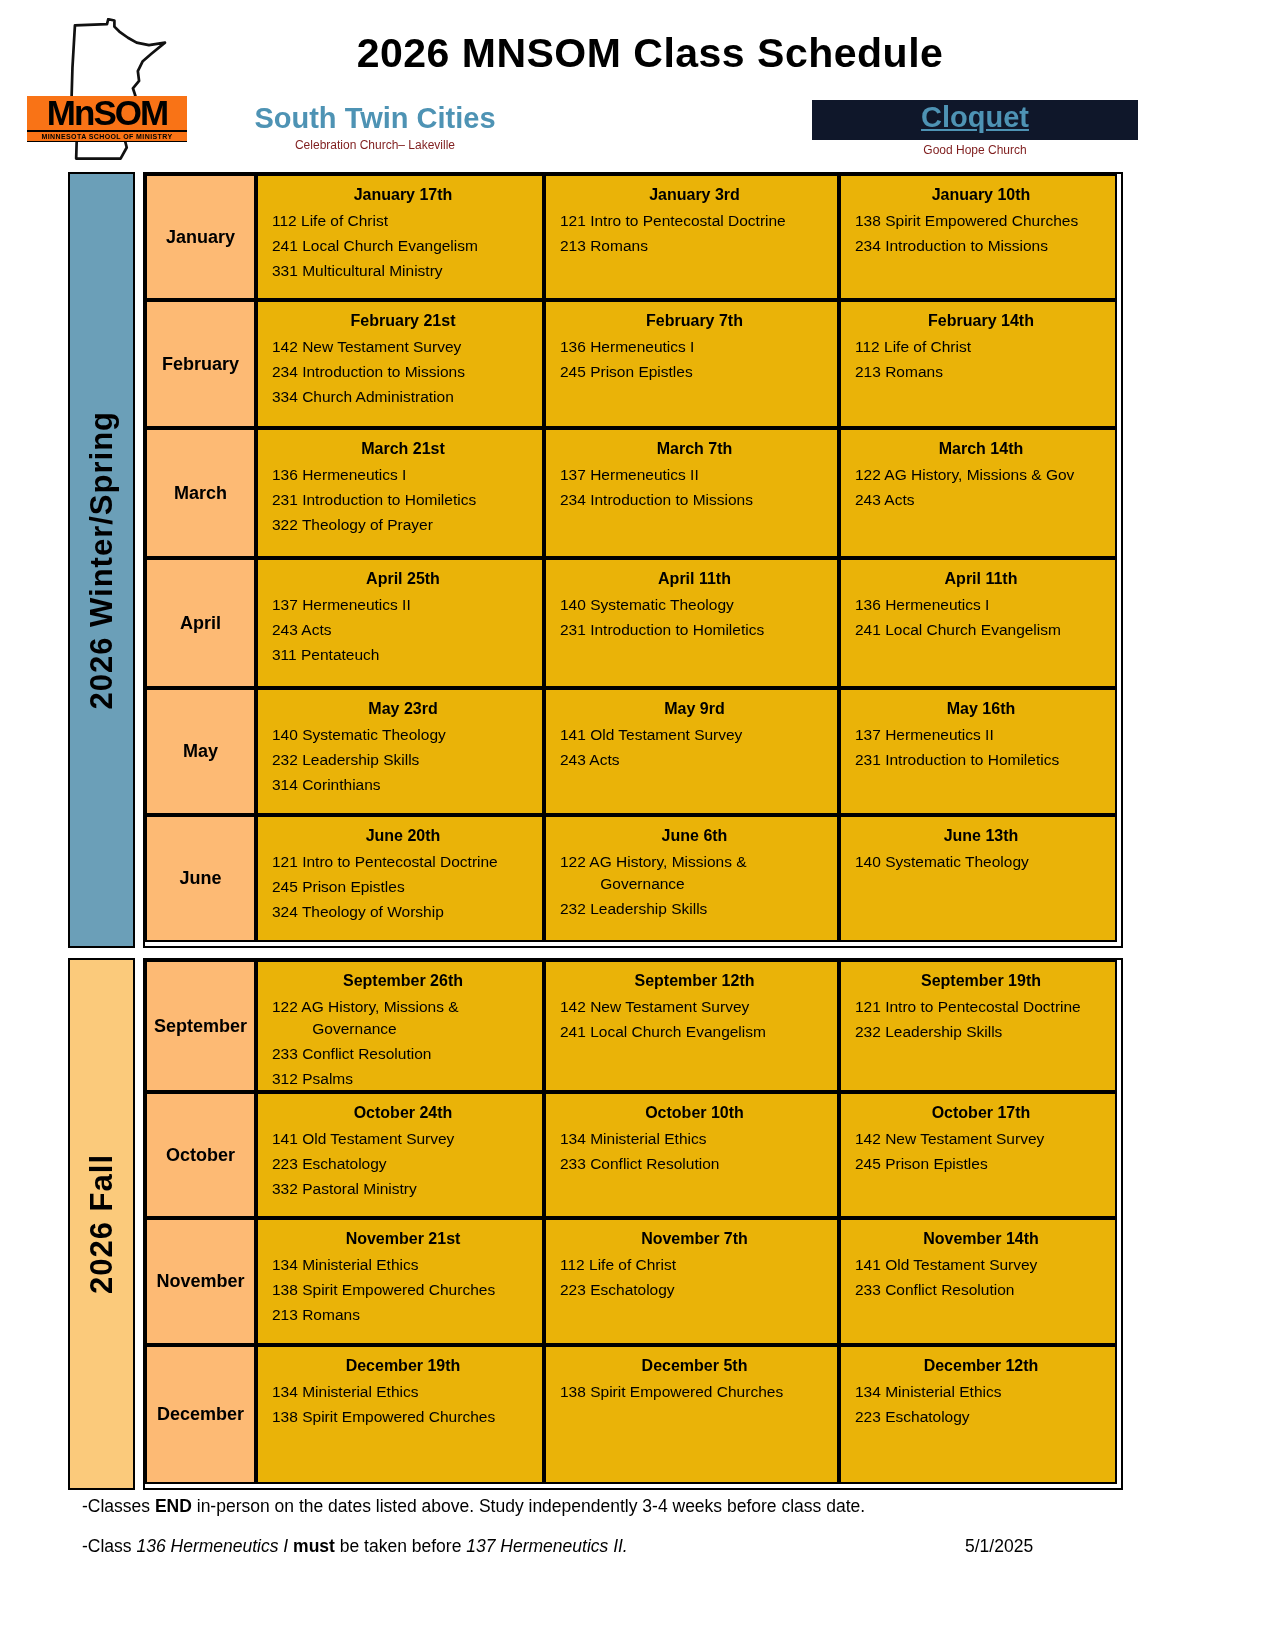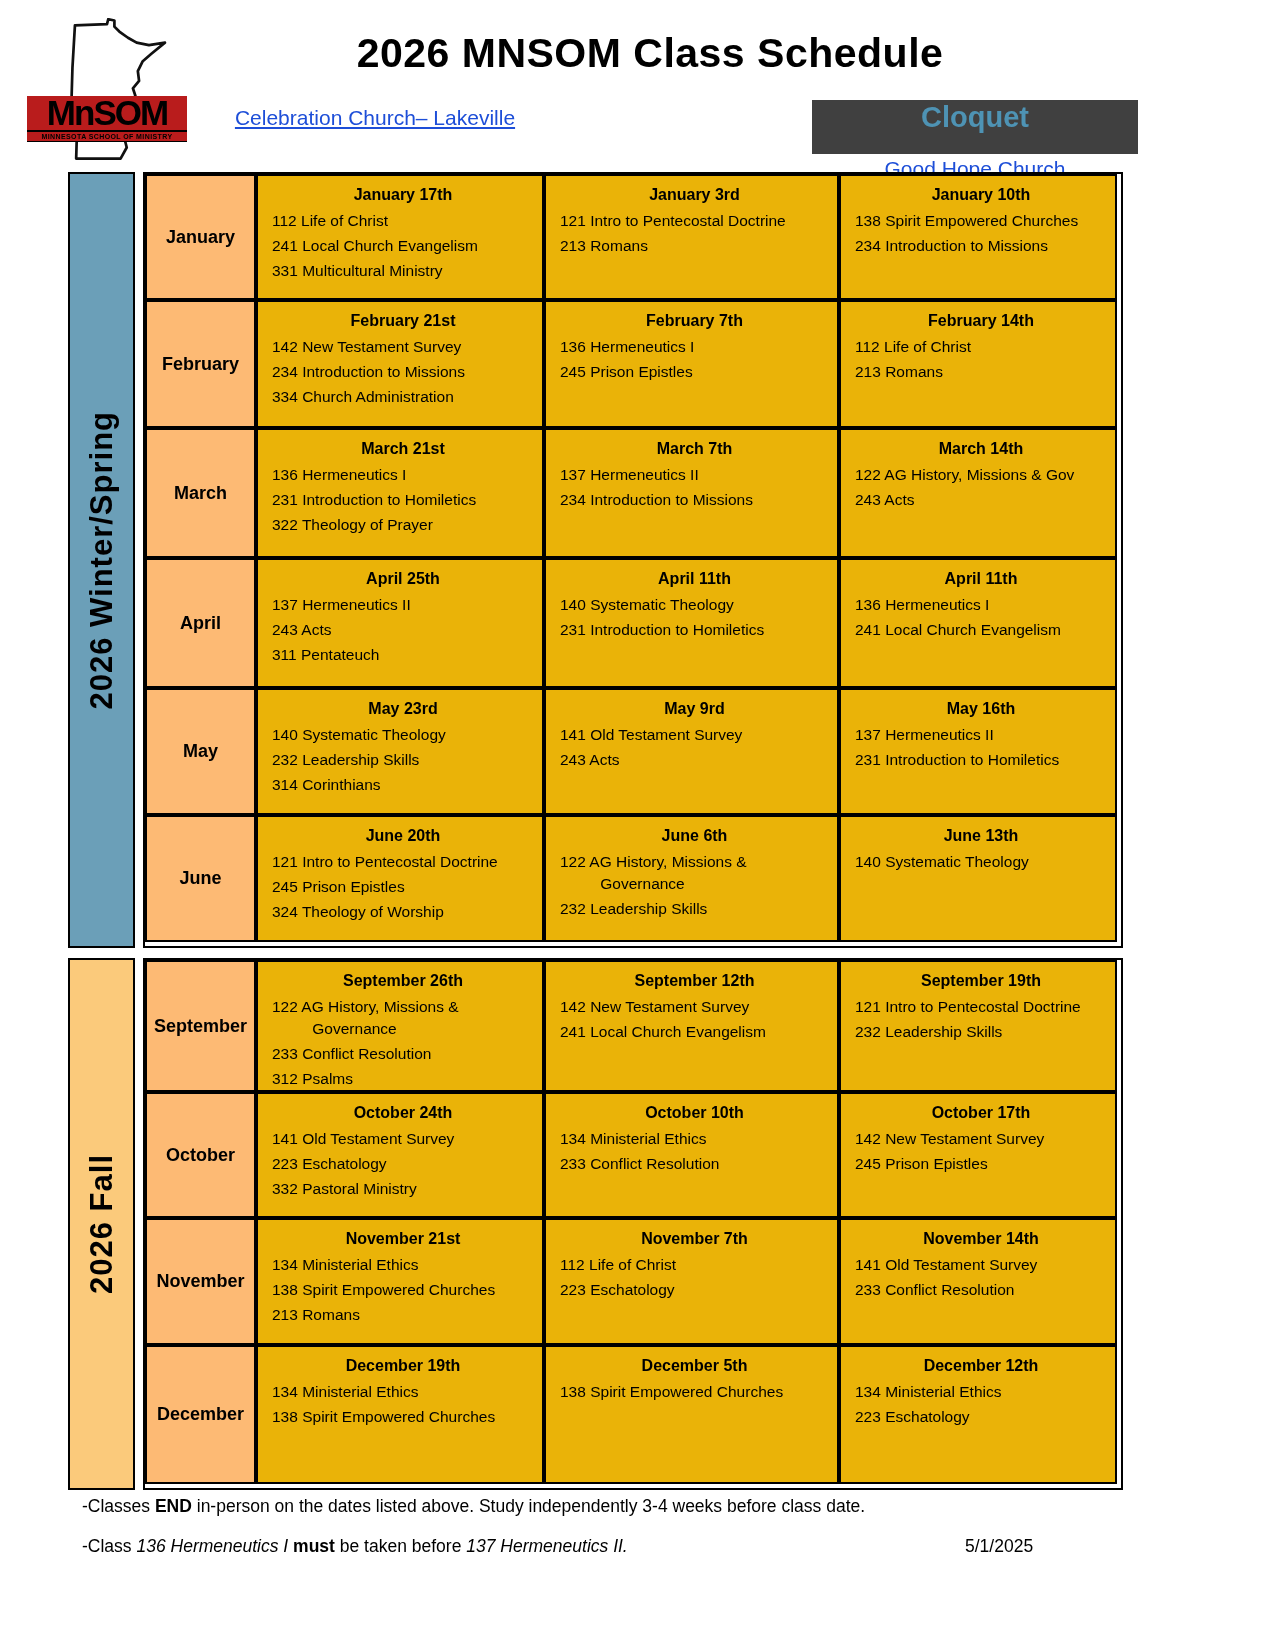--- a/index.html
+++ b/index.html
@@ -7,38 +7,38 @@
   .page {
     position:relative; width:1275px; height:1650px; background:#fff;
     font-family:"Liberation Sans", sans-serif; color:#000; overflow:hidden;
   }
 
   
   .logo { position:absolute; left:36px; top:18px; width:142px; height:148px; }
   .logo svg { position:absolute; left:0; top:0; width:100%; height:100%; }
   .logo-text {
     position:absolute; left:-6%; top:53%; width:112%;
-    background:#b91c1c; text-align:center;
+    background:#f97316; text-align:center;
   }
   .logo-name { font-size:35px; font-weight:bold; letter-spacing:-2px; line-height:0.95; }
   .logo-sub {
     font-size:7px; font-weight:bold; letter-spacing:0.4px;
     border-top:2px solid #000; border-bottom:1.5px solid #000; padding:1px 0;
   }
 
   
   .title { position:absolute; left:120px; width:1060px; top:30px; text-align:center;
            font-size:41px; font-weight:bold; letter-spacing:0.5px; }
   .loc { position:absolute; top:97px; text-align:center; }
   .loc-name { font-size:29px; font-weight:bold; color:#4e93b4; line-height:1.1; }
-  .loc-church { font-size:21px; color:#1d4ed8; margin-top:3px;text-decoration:underline; }
+  .loc-church { font-size:12px; color:#7f1d1d; margin-top:3px; }
   .loc-0 { left:210px; width:330px; top:103px; }
   .loc-1 { left:560px; width:250px; top:98px; }
   .loc-2 { left:812px; width:326px; top:100px; }
-  .loc-2 .loc-name { background:#404040; padding:2px 0 20px; }
+  .loc-2 .loc-name { background:#0f172a; padding:2px 0 6px;text-decoration:underline; }
 
   
   .section { position:absolute; left:68px; display:flex; align-items:stretch; }
   .section-0 { top:172px; height:776px; }
   .section-1 { top:958px; height:532px; }
   .band {
     width:67px; border:2px solid #000; margin-right:8px; flex:0 0 67px;
     display:flex; align-items:center; justify-content:center;
   }
   .band span {
@@ -77,20 +77,21 @@
     </svg>
     <div class="logo-text">
       <div class="logo-name">MnSOM</div>
       <div class="logo-sub">MINNESOTA SCHOOL OF MINISTRY</div>
     </div>
   </div>
 
   <h1 class="title">2026 MNSOM Class Schedule</h1>
 
   <div class="loc loc-0">
+    <div class="loc-name">South Twin Cities</div>
     <div class="loc-church">Celebration Church– Lakeville</div>
   </div>
   <div class="loc loc-2">
     <div class="loc-name">Cloquet</div>
     <div class="loc-church">Good Hope Church</div>
   </div>
 
   <div id="sections">
       <div class="section section-0">
         <div class="band" style="background: rgb(107, 159, 184);">

